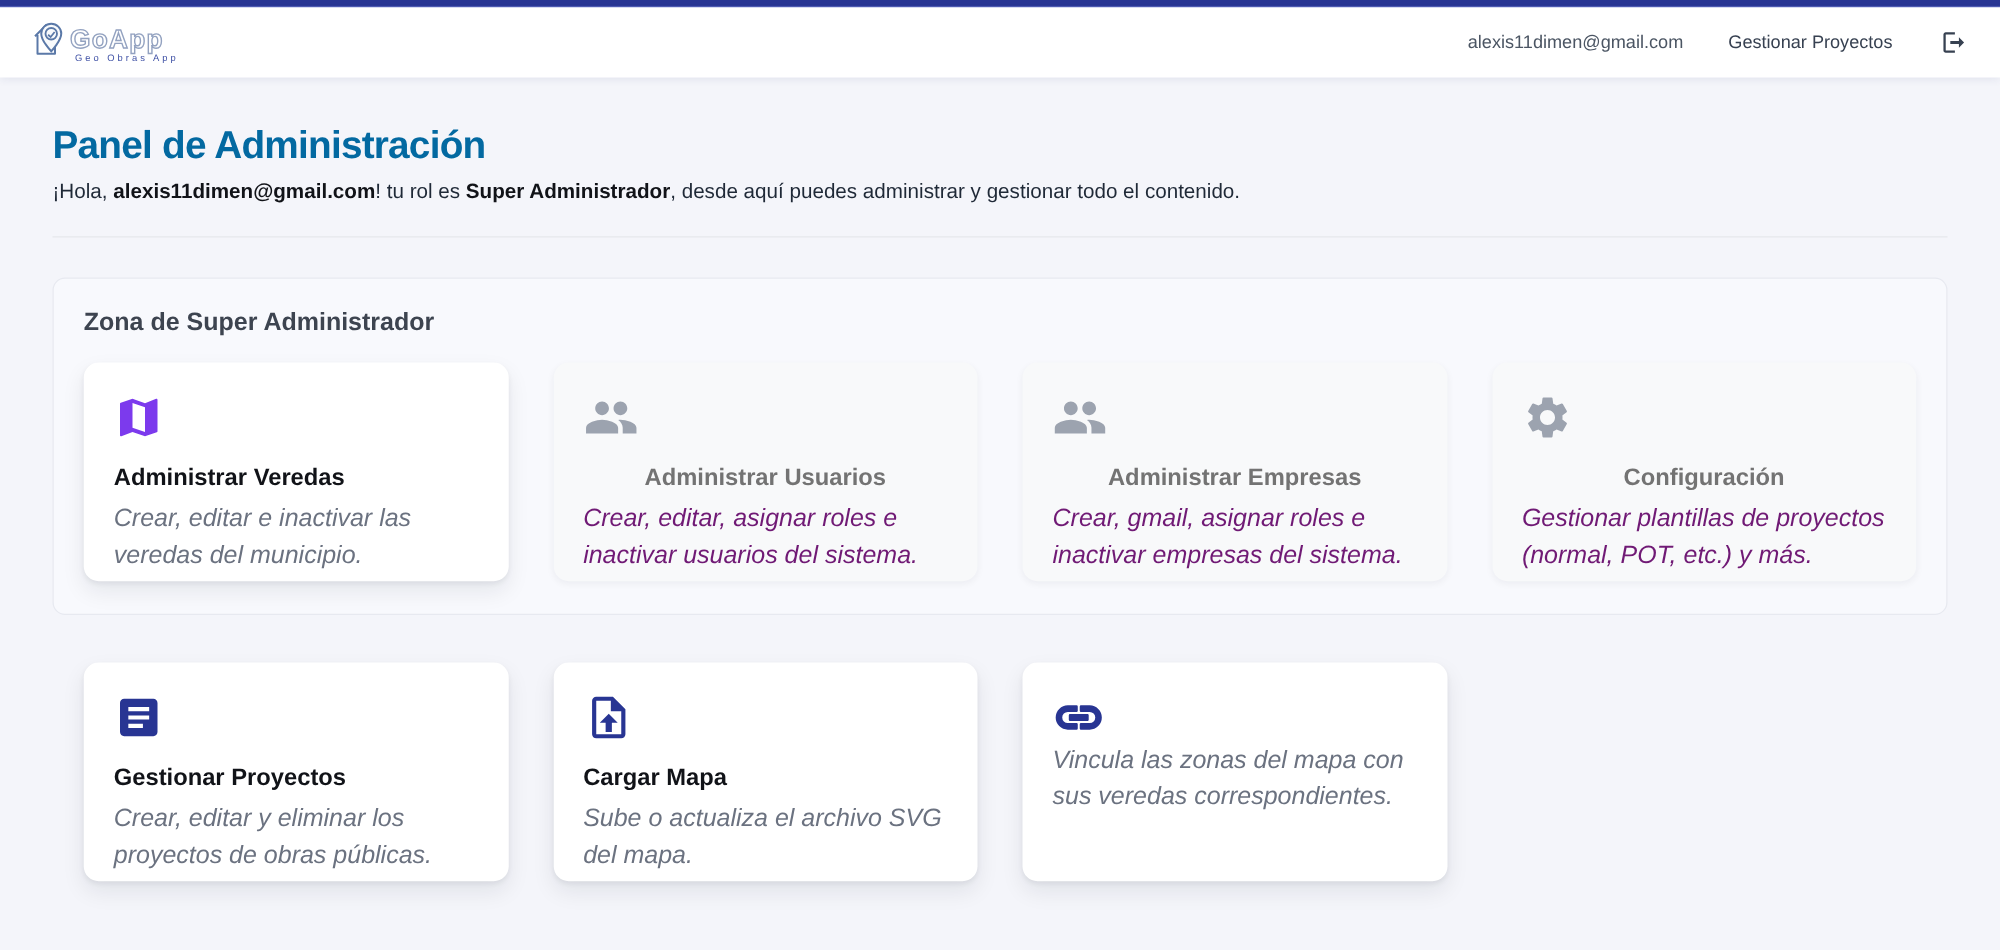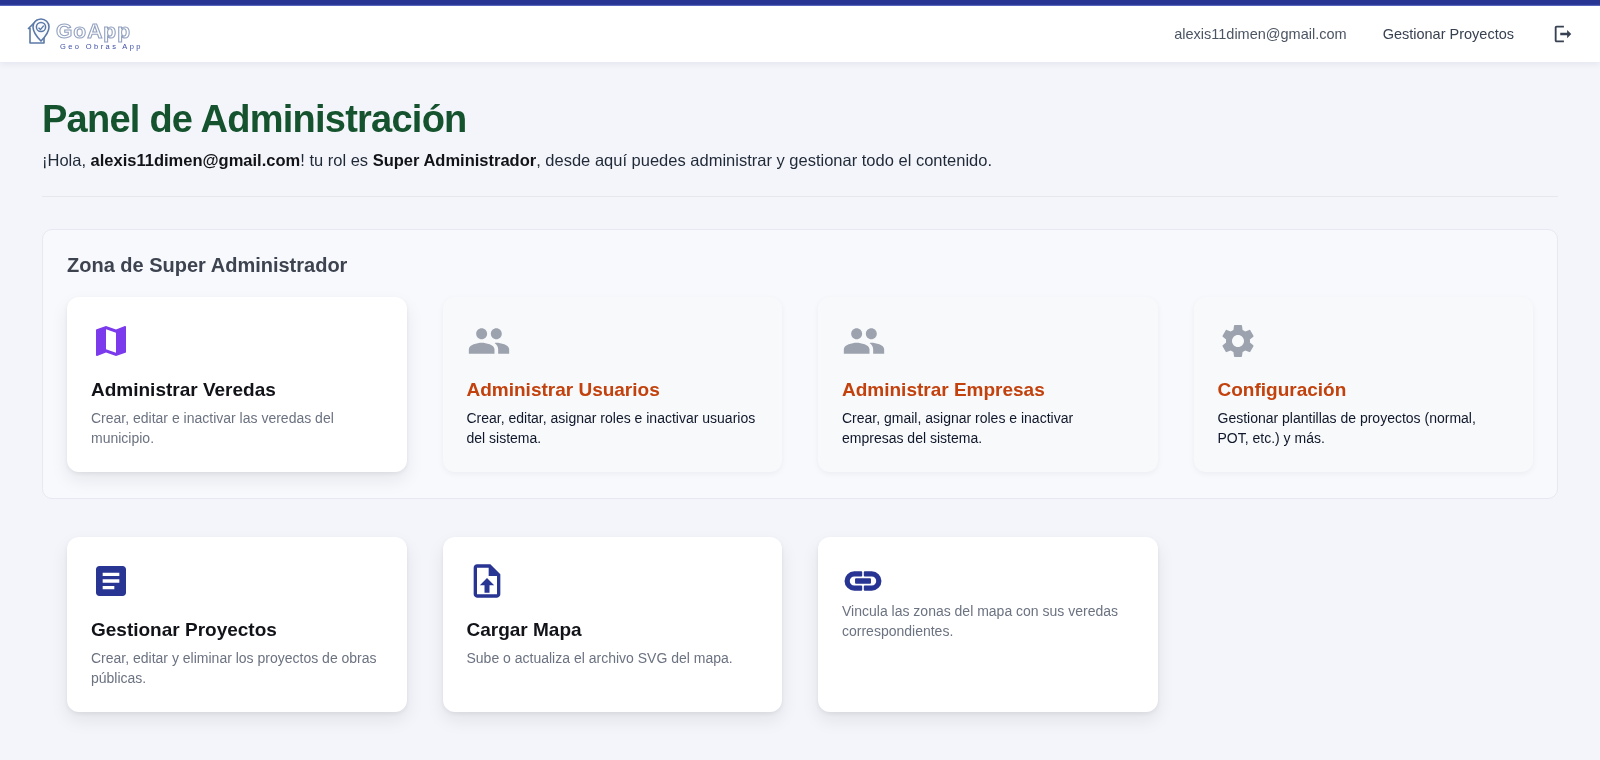--- a/index.html
+++ b/index.html
@@ -23,22 +23,22 @@
   .logo svg { display:block; }
   .header-right { display:flex; align-items:center; gap:36px; }
   .header-email { font-size:14.5px; color:#4b5563; }
   .header-link { font-size:14.5px; color:#374151; text-decoration:none; cursor:pointer; }
   .logout-btn { background:none; border:none; cursor:pointer; display:flex; align-items:center; padding:2px; }
   .logout-btn svg { fill:#374151; }
   
   .main { padding:0 42px; }
   .page-title {
     margin-top:36px;
-    font-size:38px; font-weight:700; letter-spacing:-0.02em;
-    color:#14532d;
+    font-size:31px; font-weight:700; letter-spacing:-0.02em;
+    color:#0369a1;
   }
   .greeting { margin-top:10px; font-size:16.5px; color:#1f2937; }
   .greeting b { color:#111318; }
   .divider { border:none; border-top:1px solid #e5e7eb; margin-top:26px; }
   
   .admin-panel {
     margin-top:32px;
     border:1px solid #e7e9f0; border-radius:10px;
     background:#f8f9fd;
     padding:24px 24px 26px;
@@ -52,23 +52,23 @@
     border-radius:12px; padding:24px; height:175px;
     background:#ffffff; cursor:pointer;
     box-shadow:0 2px 4px rgba(15,23,42,.06), 0 8px 18px rgba(15,23,42,.08);
   }
   .card.disabled {
     background:#f8f9fa; cursor:not-allowed;
     box-shadow:0 2px 6px rgba(15,23,42,.05);
   }
   .card .icon { height:40px; display:flex; align-items:center; }
   .card h3 { margin:18px 0 7px; font-size:19px; font-weight:700; color:#111318; }
-  .card p  { font-size:14px; line-height:1.45; color:#6b7280; }
-  .card.disabled h3 { color:#c2410c; }
-  .card.disabled p  { color:#0f172a; }
+  .card p  { font-size:20px; line-height:1.45; color:#6b7280;font-style:italic; }
+  .card.disabled h3 { color:#737373;text-align:center; }
+  .card.disabled p  { color:#701a75; }
   .icon-purple { fill:#7c3aed; }
   .icon-indigo { fill:#283593; }
   .icon-gray   { fill:#9ca3af; }
   
   .actions-row { margin:38px 25px 0; }
 </style>
 </head>
 <body>
 
 <div class="topbar"></div>

